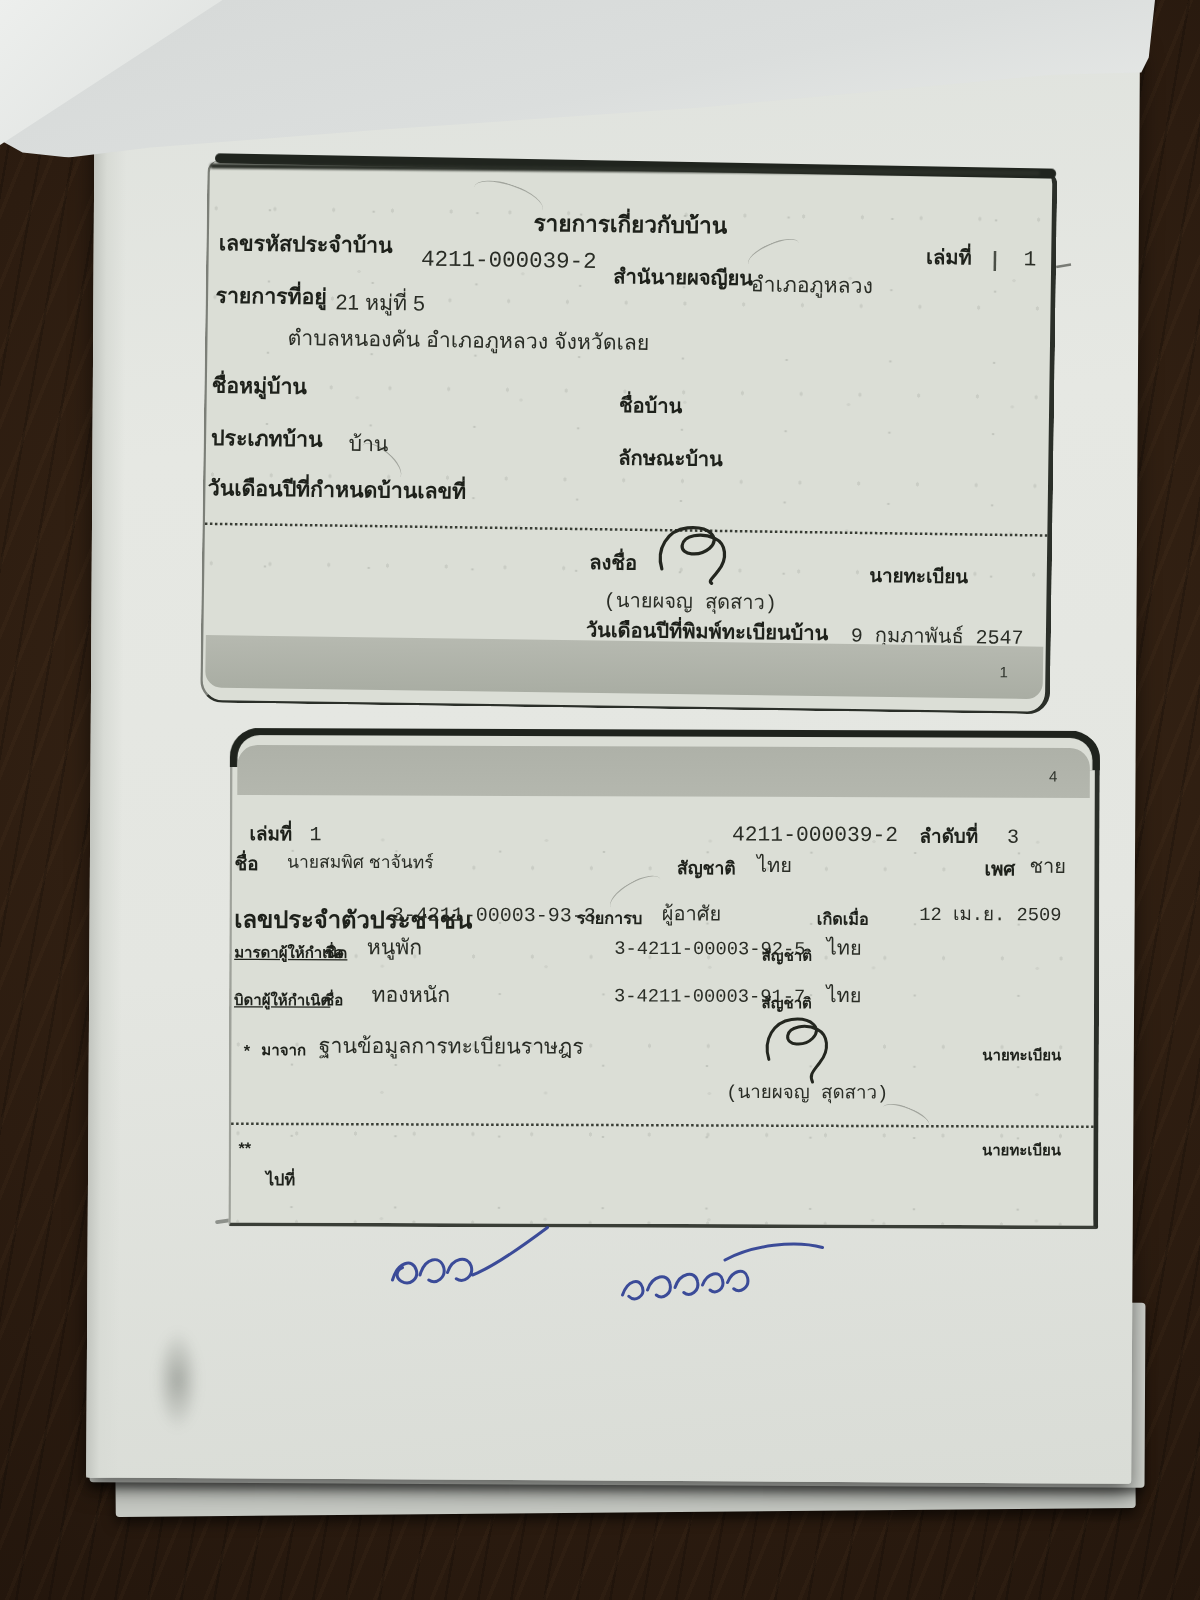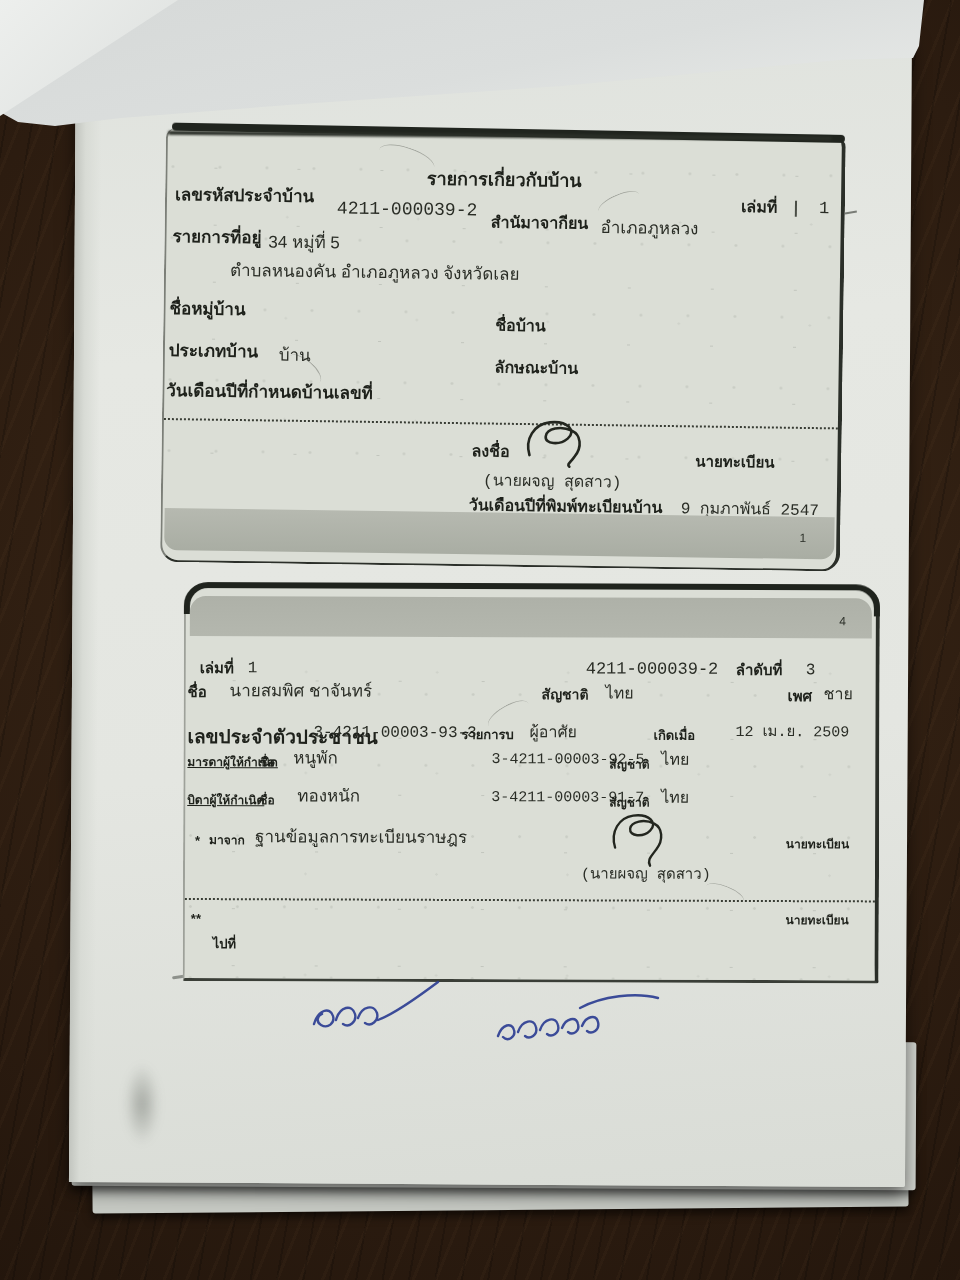--- a/index.html
+++ b/index.html
@@ -101,29 +101,29 @@
     <div class="jagbar"></div>
     <div class="jagbar2"></div>
     <div class="hair" style="left:210px;top:16px;width:58px;height:22px;transform:rotate(18deg);"></div>
     <div class="hair" style="left:430px;top:60px;width:44px;height:16px;transform:rotate(-24deg);"></div>
     <div class="hair" style="left:120px;top:230px;width:40px;height:18px;transform:rotate(40deg);"></div>
 
     <div class="t lbl" style="left:0;right:0;top:38px;text-align:center;font-size:18px;">รายการเกี่ยวกับบ้าน</div>
 
     <div class="t lbl" style="left:8px;top:58px;font-size:17px;">เลขรหัสประจำบ้าน</div>
     <div class="t mono" style="left:170px;top:69px;font-size:18px;">4211-000039-2</div>
-    <div class="t lbl" style="left:324px;top:81px;font-size:16px;">สำนัมาจากียน</div>
+    <div class="t lbl" style="left:324px;top:81px;font-size:16px;">สำนันายผจญียน</div>
     <div class="t typed" style="left:434px;top:85px;font-size:17px;">อำเภอภูหลวง</div>
     <div class="t lbl" style="left:574px;top:62px;font-size:16px;">เล่มที่</div>
     <div class="tick" style="left:628px;top:64px;"></div>
     <div class="t mono" style="left:652px;top:63px;font-size:17px;">1</div>
     <div class="dash" style="left:678px;top:74px;transform:rotate(-10deg);"></div>
 
     <div class="t lbl" style="left:6px;top:100px;font-size:17px;">รายการที่อยู่</div>
-    <div class="t typed" style="left:102px;top:104px;font-size:17px;">34 หมู่ที่ 5</div>
+    <div class="t typed" style="left:102px;top:104px;font-size:17px;">21 หมู่ที่ 5</div>
     <div class="t typed" style="left:64px;top:133px;font-size:17px;">ตำบลหนองคัน อำเภอภูหลวง จังหวัดเลย</div>
 
     <div class="t lbl" style="left:4px;top:172px;font-size:17px;">ชื่อหมู่บ้าน</div>
     <div class="t lbl" style="left:330px;top:184px;font-size:16px;">ชื่อบ้าน</div>
 
     <div class="t lbl" style="left:4px;top:214px;font-size:17px;">ประเภทบ้าน</div>
     <div class="t typed" style="left:114px;top:217px;font-size:17px;">บ้าน</div>
     <div class="t lbl" style="left:330px;top:226px;font-size:16px;">ลักษณะบ้าน</div>
 
     <div class="t lbl" style="left:2px;top:254px;font-size:17px;">วันเดือนปีที่กำหนดบ้านเลขที่</div>
@@ -149,21 +149,21 @@
     <div class="hair" style="left:300px;top:120px;width:46px;height:18px;transform:rotate(-30deg);"></div>
     <div class="hair" style="left:520px;top:300px;width:40px;height:14px;transform:rotate(22deg);"></div>
 
     <div class="t lbl" style="left:14px;top:76px;font-size:15px;">เล่มที่</div>
     <div class="t mono" style="left:62px;top:76px;font-size:16px;">1</div>
     <div class="t mono" style="left:400px;top:75px;font-size:17px;">4211-000039-2</div>
     <div class="t lbl" style="left:550px;top:76px;font-size:15px;text-align:center;">ลำดับที่</div>
     <div class="t mono" style="left:620px;top:76px;font-size:16px;">3</div>
 
     <div class="t lbl" style="left:2px;top:100px;font-size:15px;">ชื่อ</div>
-    <div class="t typed" style="left:44px;top:98px;font-size:17px;">นายสมพิศ ชาจันทร์</div>
+    <div class="t typed" style="left:44px;top:98px;font-size:14px;">นายสมพิศ ชาจันทร์</div>
     <div class="t lbl" style="left:356px;top:102px;font-size:14px;">สัญชาติ</div>
     <div class="t typed" style="left:420px;top:99px;font-size:16px;">ไทย</div>
     <div class="t lbl" style="left:602px;top:102px;font-size:15px;">เพศ</div>
     <div class="t typed" style="left:638px;top:99px;font-size:16px;">ชาย</div>
 
     <div class="t lbl" style="left:2px;top:143px;font-size:19px;">เลขประจำตัวประชาชน</div>
     <div class="t mono" style="left:128px;top:140px;font-size:16px;">3-4211-00003-93-3</div>
     <div class="t lbl" style="left:276px;top:143px;font-size:13px;">รายการบ</div>
     <div class="t typed" style="left:344px;top:138px;font-size:16px;">ผู้อาศัย</div>
     <div class="t lbl" style="left:468px;top:143px;font-size:13px;">เกิดเมื่อ</div>

